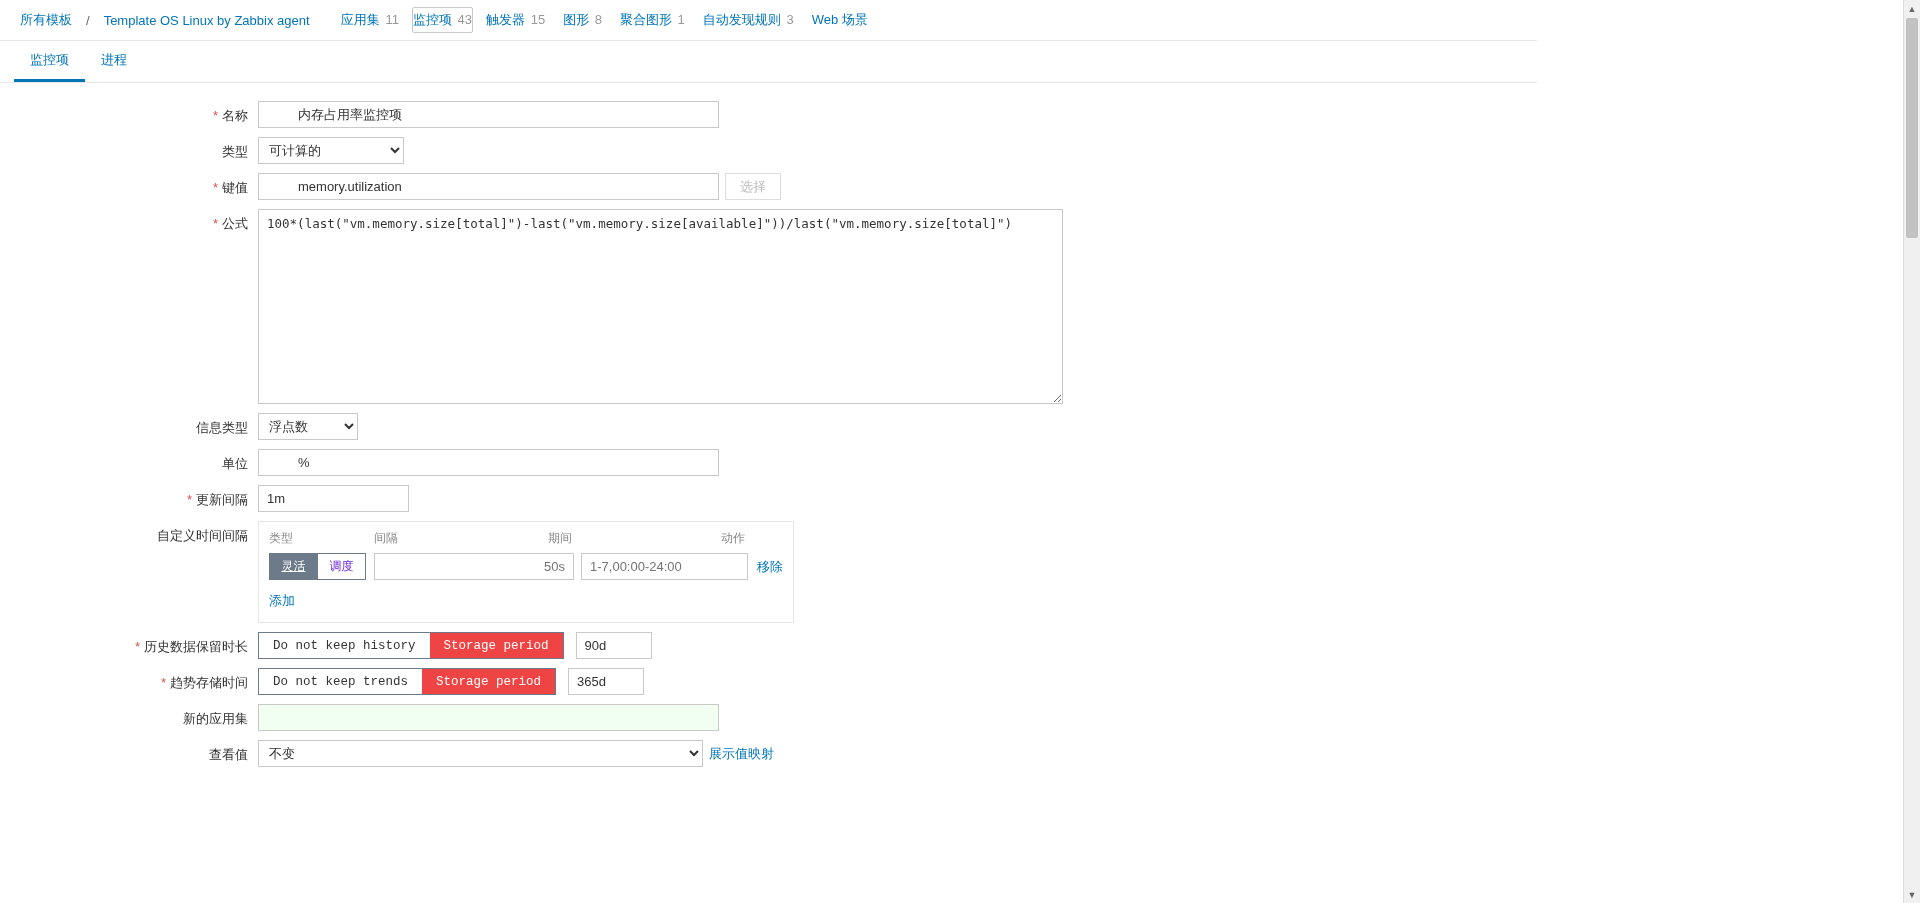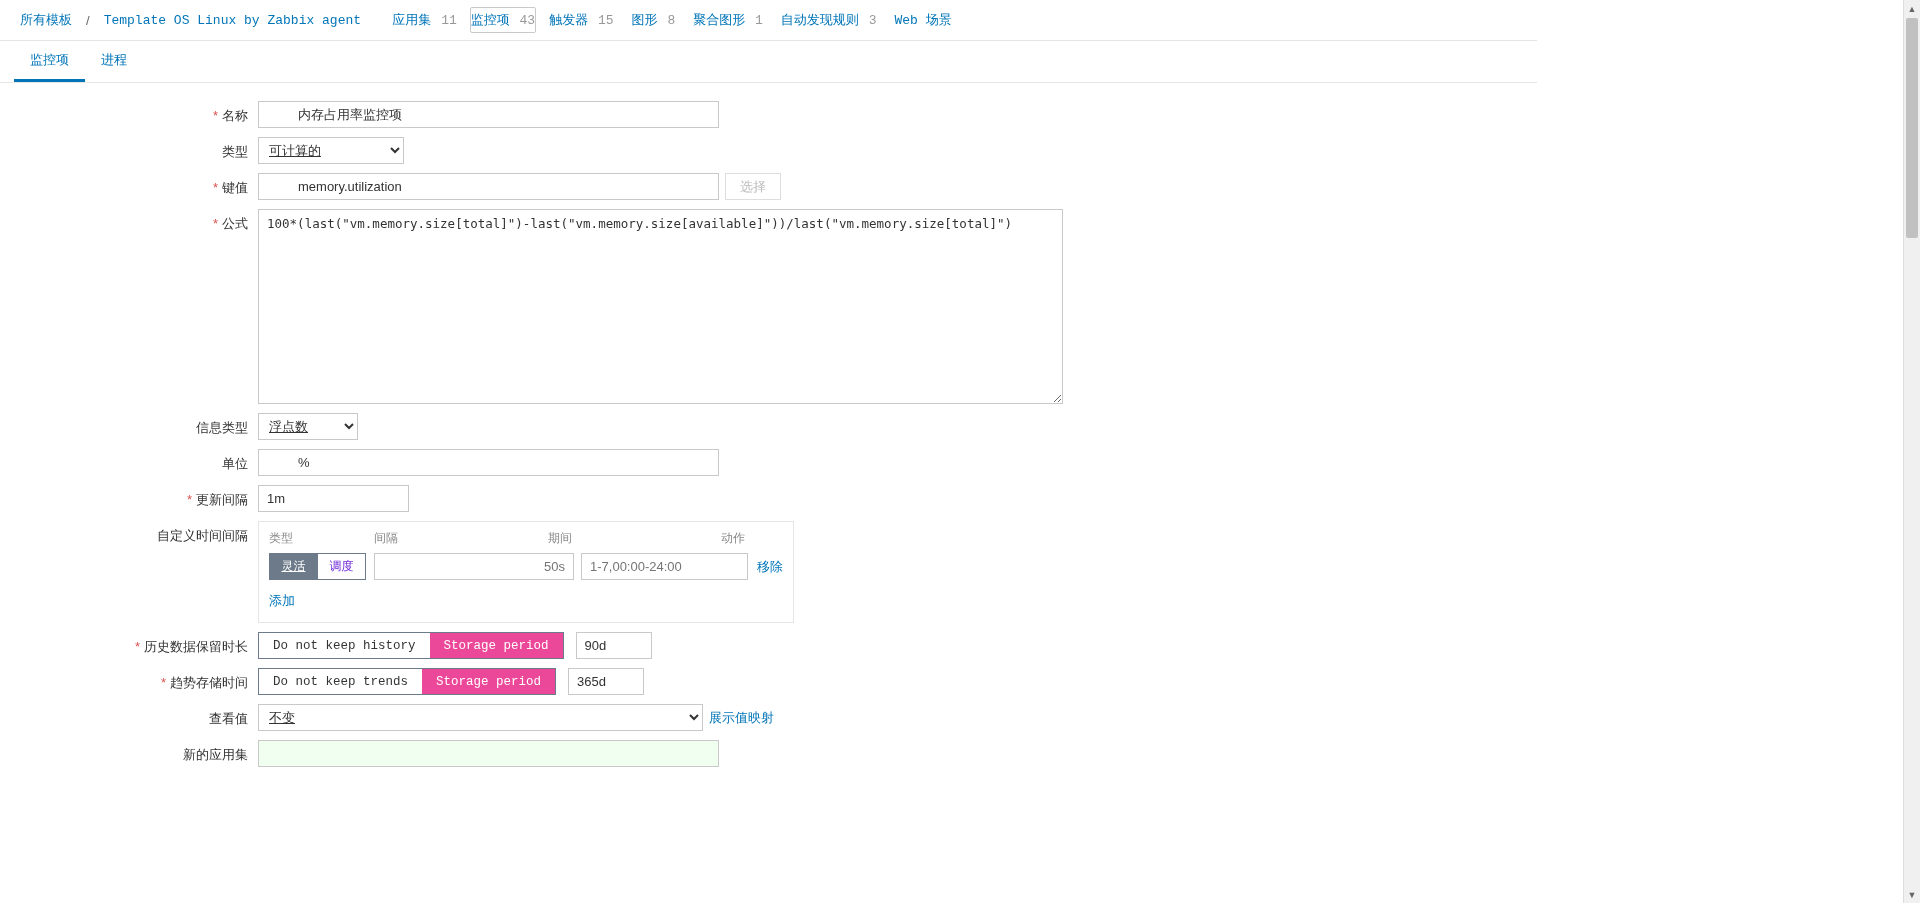--- a/index.html
+++ b/index.html
@@ -30,21 +30,20 @@
       text-decoration: none;
     }
     .breadcrumb-nav .sep {
       color: #666;
       padding: 0 2px;
     }
     .breadcrumb-nav .nav-item {
       color: #0275b8;
       text-decoration: none;
       padding: 4px 6px;
-      font-family: Liberation Mono, monospace;
     }
     .breadcrumb-nav .nav-count {
       color: #999;
       margin-left: 2px;
     }
     .breadcrumb-nav .nav-item.selected {
       background: #fff;
       border: 1px solid #c9c9c9;
       border-radius: 2px;
       padding: 3px 0;
@@ -101,21 +100,20 @@
     input[type="text"].w-lg { width: 461px; padding-left: 39px; }
     input[type="text"].w-sm { width: 151px; }
     input[type="text"].w-xs { width: 76px; }
     select {
       height: 27px;
       padding: 3px 6px;
       border: 1px solid #c9c9c9;
       font-size: 13px;
       background: #fff;
       color: #333;
-      text-decoration: underline;
     }
     select.w-md { width: 146px; }
     select.w-sm { width: 100px; }
     select.w-lg { width: 445px; }
     textarea {
       padding: 6px 8px;
       border: 1px solid #c9c9c9;
       font-family: monospace;
       font-size: 12.5px;
       color: #333;
@@ -202,21 +200,21 @@
       padding: 0 14px;
       display: flex;
       align-items: center;
       font-size: 12.5px;
       cursor: pointer;
       background: #fff;
       color: #333;
       font-family: Liberation Mono, monospace;
     }
     .storage-toggle .opt.active {
-      background: #ec4899;
+      background: #ef4444;
       color: #fff;
     }
     .new-app-input {
       width: 461px;
       height: 27px;
       border: 2px solid #72b96c;
       background: #f0fff0;
       padding: 3px 8px;
     }
     .scrollbar-outer {
@@ -367,33 +365,33 @@
       <div class="form-control storage-group">
         <div class="storage-toggle">
           <div class="opt">Do not keep trends</div>
           <div class="opt active">Storage period</div>
         </div>
         <input type="text" class="w-xs" value="365d" style="">
       </div>
     </div>
 
     <div class="form-row">
+      <div class="form-label"><span>新的应用集</span></div>
+      <div class="form-control">
+        <input type="text" class="new-app-input" style="">
+      </div>
+    </div>
+
+    <div class="form-row">
       <div class="form-label"><span>查看值</span></div>
       <div class="form-control">
         <select class="w-lg">
           <option>不变</option>
         </select>
         <a class="link">展示值映射</a>
-      </div>
-    </div>
-
-    <div class="form-row">
-      <div class="form-label"><span>新的应用集</span></div>
-      <div class="form-control">
-        <input type="text" class="new-app-input" style="">
       </div>
     </div>
 
   </div>
 </div>
 
 <div class="scrollbar-outer">
   <div class="scroll-arrow">▲</div>
   <div class="scroll-thumb"></div>
   <div class="scroll-arrow" style="position:absolute;bottom:0;left:0;right:0;">▼</div>

